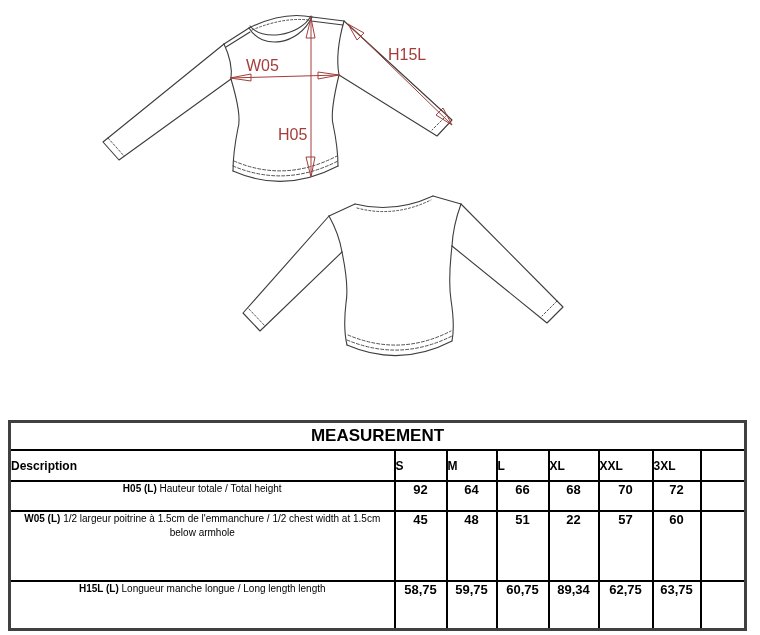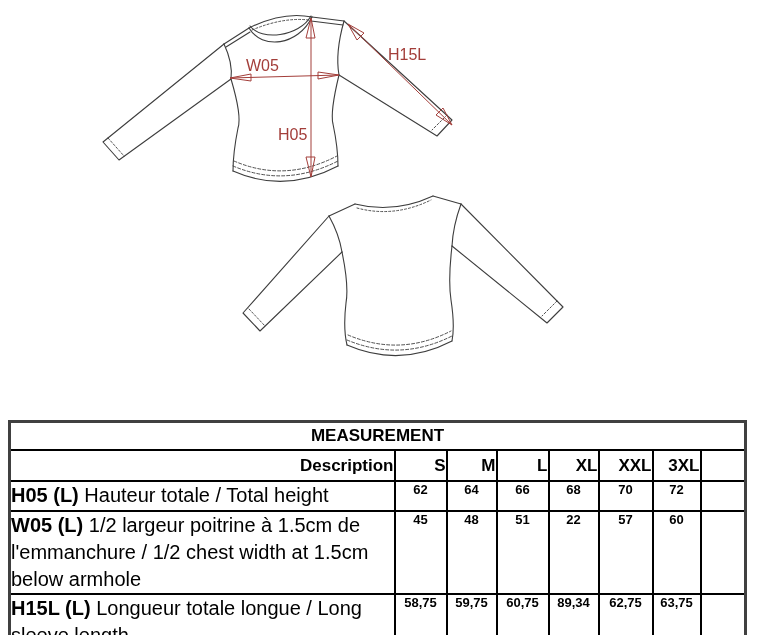--- a/index.html
+++ b/index.html
@@ -43,30 +43,30 @@
   .title-row th {
     height: 26px;
     font-size: 17px;
     font-weight: bold;
     text-align: center;
     vertical-align: middle;
     border-bottom: 3px solid #000;
   }
   .head-row th {
     height: 29px;
-    font-size: 17px;
+    font-size: 12px;
     font-weight: bold;
-    text-align: right;
+    text-align: left;
     vertical-align: middle;
     border-bottom: 3px solid #000;
   }
   td.desc {
-    font-size: 20px;
+    font-size: 10px;
     line-height: 1.35;
-    text-align: left;
+    text-align: center;
     vertical-align: top;
     padding: 2px 4px 2px 3px;
   }
   td.desc .code { font-weight: bold; }
   td.val {
     font-size: 13px;
     font-weight: bold;
     text-align: center;
     vertical-align: top;
     padding-top: 3px;
@@ -182,40 +182,40 @@
       <th>S</th>
       <th>M</th>
       <th>L</th>
       <th>XL</th>
       <th>XXL</th>
       <th>3XL</th>
       <th></th>
     </tr>
     <tr class="r1">
       <td class="desc"><span class="code">H05 (L)</span><span> Hauteur totale / Total height</span></td>
-      <td class="val">62</td>
+      <td class="val">92</td>
       <td class="val">64</td>
       <td class="val">66</td>
       <td class="val">68</td>
       <td class="val">70</td>
       <td class="val">72</td>
       <td class="val"></td>
     </tr>
     <tr class="r2">
       <td class="desc"><span class="code">W05 (L)</span><span> 1/2 largeur poitrine à 1.5cm de l'emmanchure / 1/2 chest width at 1.5cm below armhole</span></td>
       <td class="val">45</td>
       <td class="val">48</td>
       <td class="val">51</td>
       <td class="val">22</td>
       <td class="val">57</td>
       <td class="val">60</td>
       <td class="val"></td>
     </tr>
     <tr class="r3">
-      <td class="desc"><span class="code">H15L (L)</span><span> Longueur totale longue / Long sleeve length</span></td>
+      <td class="desc"><span class="code">H15L (L)</span><span> Longueur manche longue / Long length length</span></td>
       <td class="val">58,75</td>
       <td class="val">59,75</td>
       <td class="val">60,75</td>
       <td class="val">89,34</td>
       <td class="val">62,75</td>
       <td class="val">63,75</td>
       <td class="val"></td>
     </tr>
   </tbody>
     </table>

